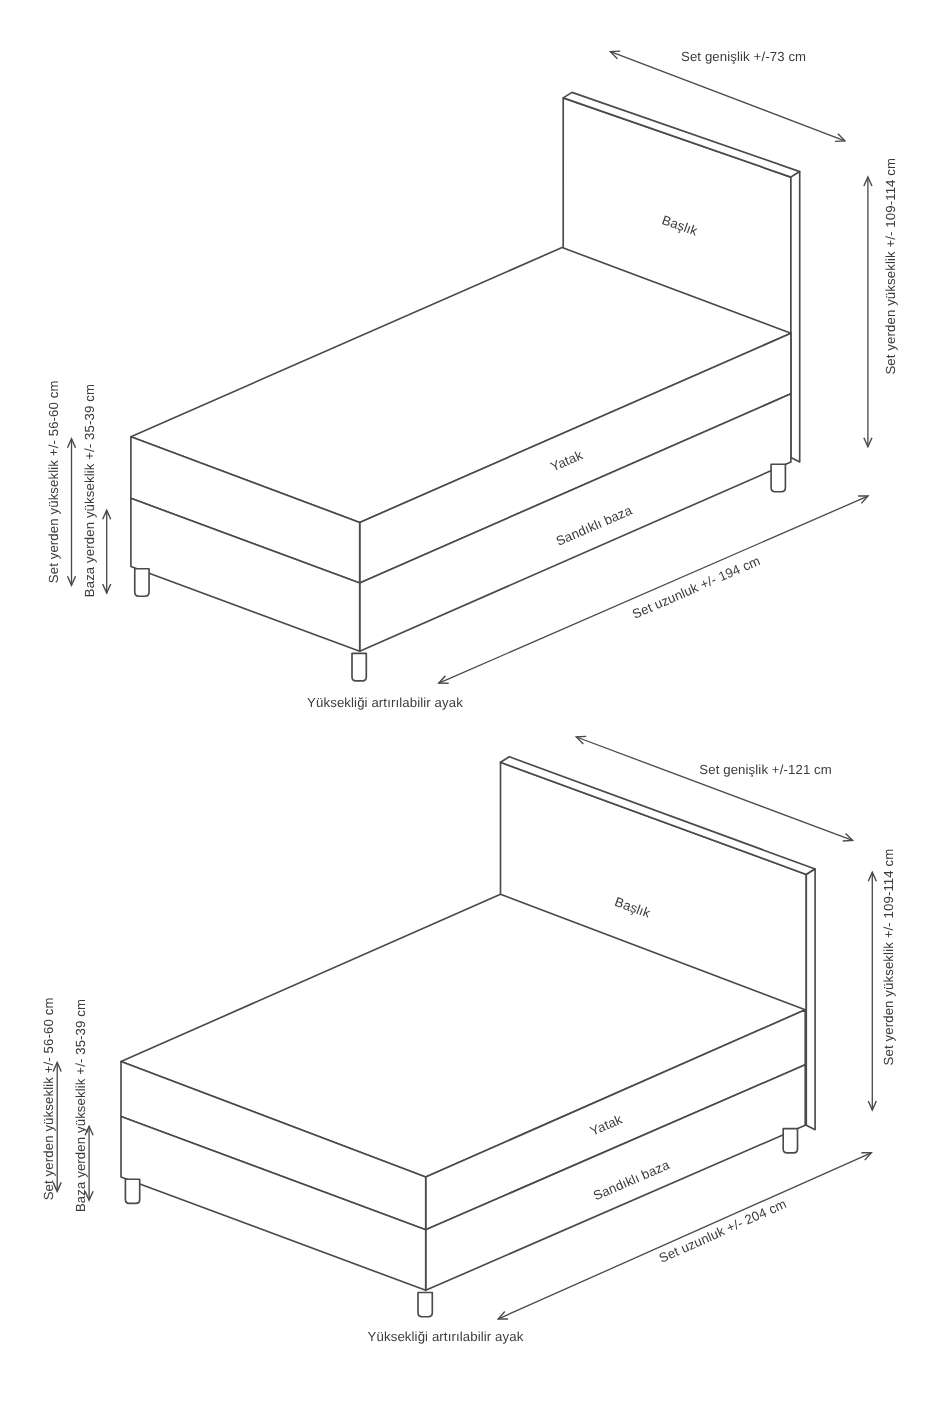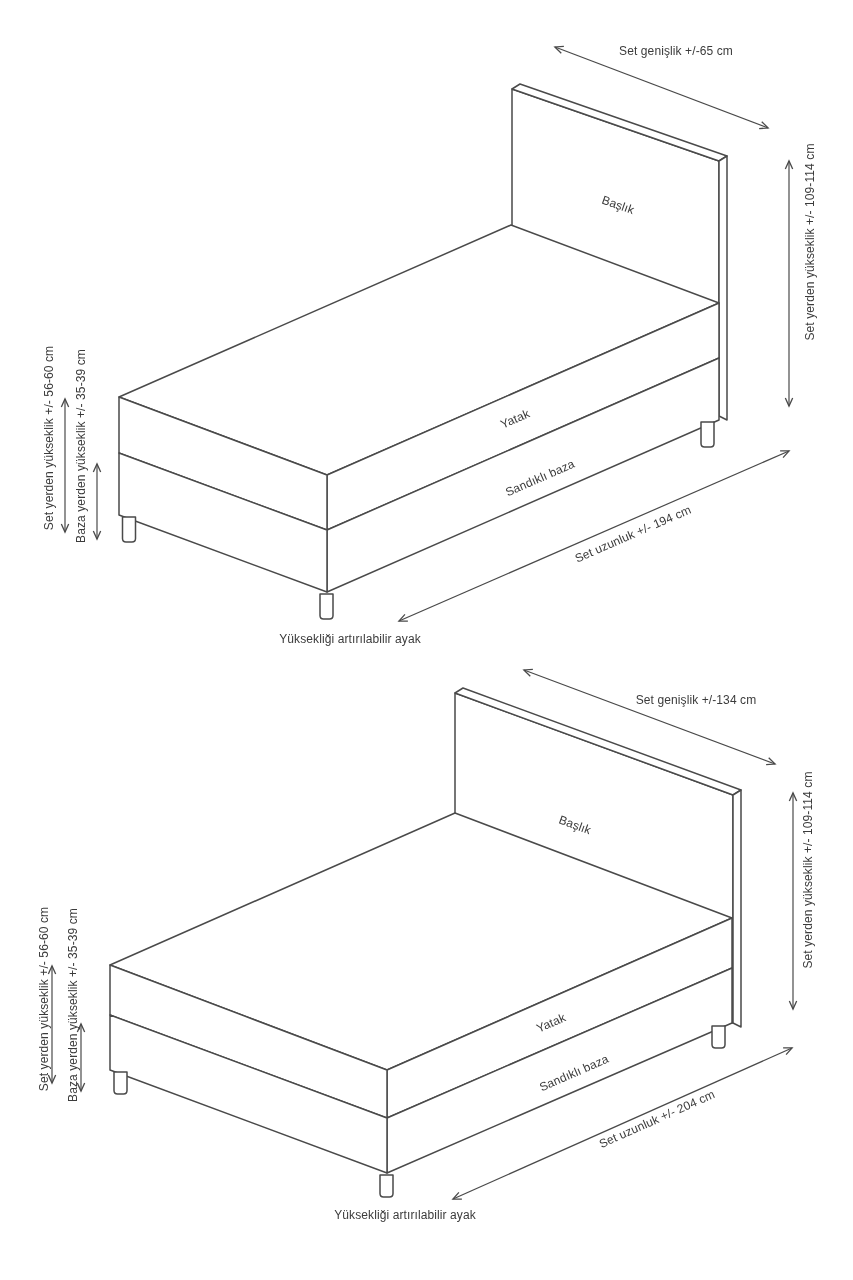--- a/index.html
+++ b/index.html
@@ -76,31 +76,31 @@
       <path class="face" d="M712,1026 L712,1044.5 Q712,1048 715.5,1048 L721.5,1048 Q725,1048 725,1044.5 L725,1026 Z"></path>
 
       <line class="dim" x1="524" y1="670" x2="775" y2="764" marker-start="url(#ah)" marker-end="url(#ah)"></line>
       <line class="dim" x1="793" y1="793" x2="793" y2="1009" marker-start="url(#ah)" marker-end="url(#ah)"></line>
       <line class="dim" x1="792" y1="1048" x2="453" y2="1199" marker-start="url(#ah)" marker-end="url(#ah)"></line>
       <line class="dim" x1="52" y1="966" x2="52" y2="1083" marker-start="url(#ah)" marker-end="url(#ah)"></line>
       <line class="dim" x1="81" y1="1024" x2="81" y2="1091" marker-start="url(#ah)" marker-end="url(#ah)"></line>
     </g>
   </svg>
 
-  <div class="lbl" style="left:676px;top:51px;">Set genişlik +/-65 cm</div>
+  <div class="lbl" style="left:676px;top:51px;">Set genişlik +/-73 cm</div>
   <div class="lbl" style="left:810px;top:242px;--r:-90deg;">Set yerden yükseklik +/- 109-114 cm</div>
   <div class="lbl" style="left:633px;top:534px;--r:-23.5deg;">Set uzunluk +/- 194 cm</div>
   <div class="lbl" style="left:49px;top:438px;--r:-90deg;">Set yerden yükseklik +/- 56-60 cm</div>
   <div class="lbl" style="left:81px;top:446px;--r:-90deg;">Baza yerden yükseklik +/- 35-39 cm</div>
   <div class="lbl" style="left:618px;top:205px;--r:19deg;">Başlık</div>
   <div class="lbl" style="left:515px;top:419px;--r:-23.5deg;">Yatak</div>
   <div class="lbl" style="left:540px;top:478px;--r:-23.5deg;">Sandıklı baza</div>
   <div class="lbl" style="left:350px;top:639px;">Yüksekliği artırılabilir ayak</div>
 
-  <div class="lbl" style="left:696px;top:700px;">Set genişlik +/-134 cm</div>
+  <div class="lbl" style="left:696px;top:700px;">Set genişlik +/-121 cm</div>
   <div class="lbl" style="left:808px;top:870px;--r:-90deg;">Set yerden yükseklik +/- 109-114 cm</div>
   <div class="lbl" style="left:657px;top:1119px;--r:-24deg;">Set uzunluk +/- 204 cm</div>
   <div class="lbl" style="left:44px;top:999px;--r:-90deg;">Set yerden yükseklik +/- 56-60 cm</div>
   <div class="lbl" style="left:73px;top:1005px;--r:-90deg;">Baza yerden yükseklik +/- 35-39 cm</div>
   <div class="lbl" style="left:575px;top:825px;--r:20deg;">Başlık</div>
   <div class="lbl" style="left:551px;top:1023px;--r:-23.5deg;">Yatak</div>
   <div class="lbl" style="left:574px;top:1073px;--r:-23.5deg;">Sandıklı baza</div>
   <div class="lbl" style="left:405px;top:1215px;">Yüksekliği artırılabilir ayak</div>
 
 </div>

